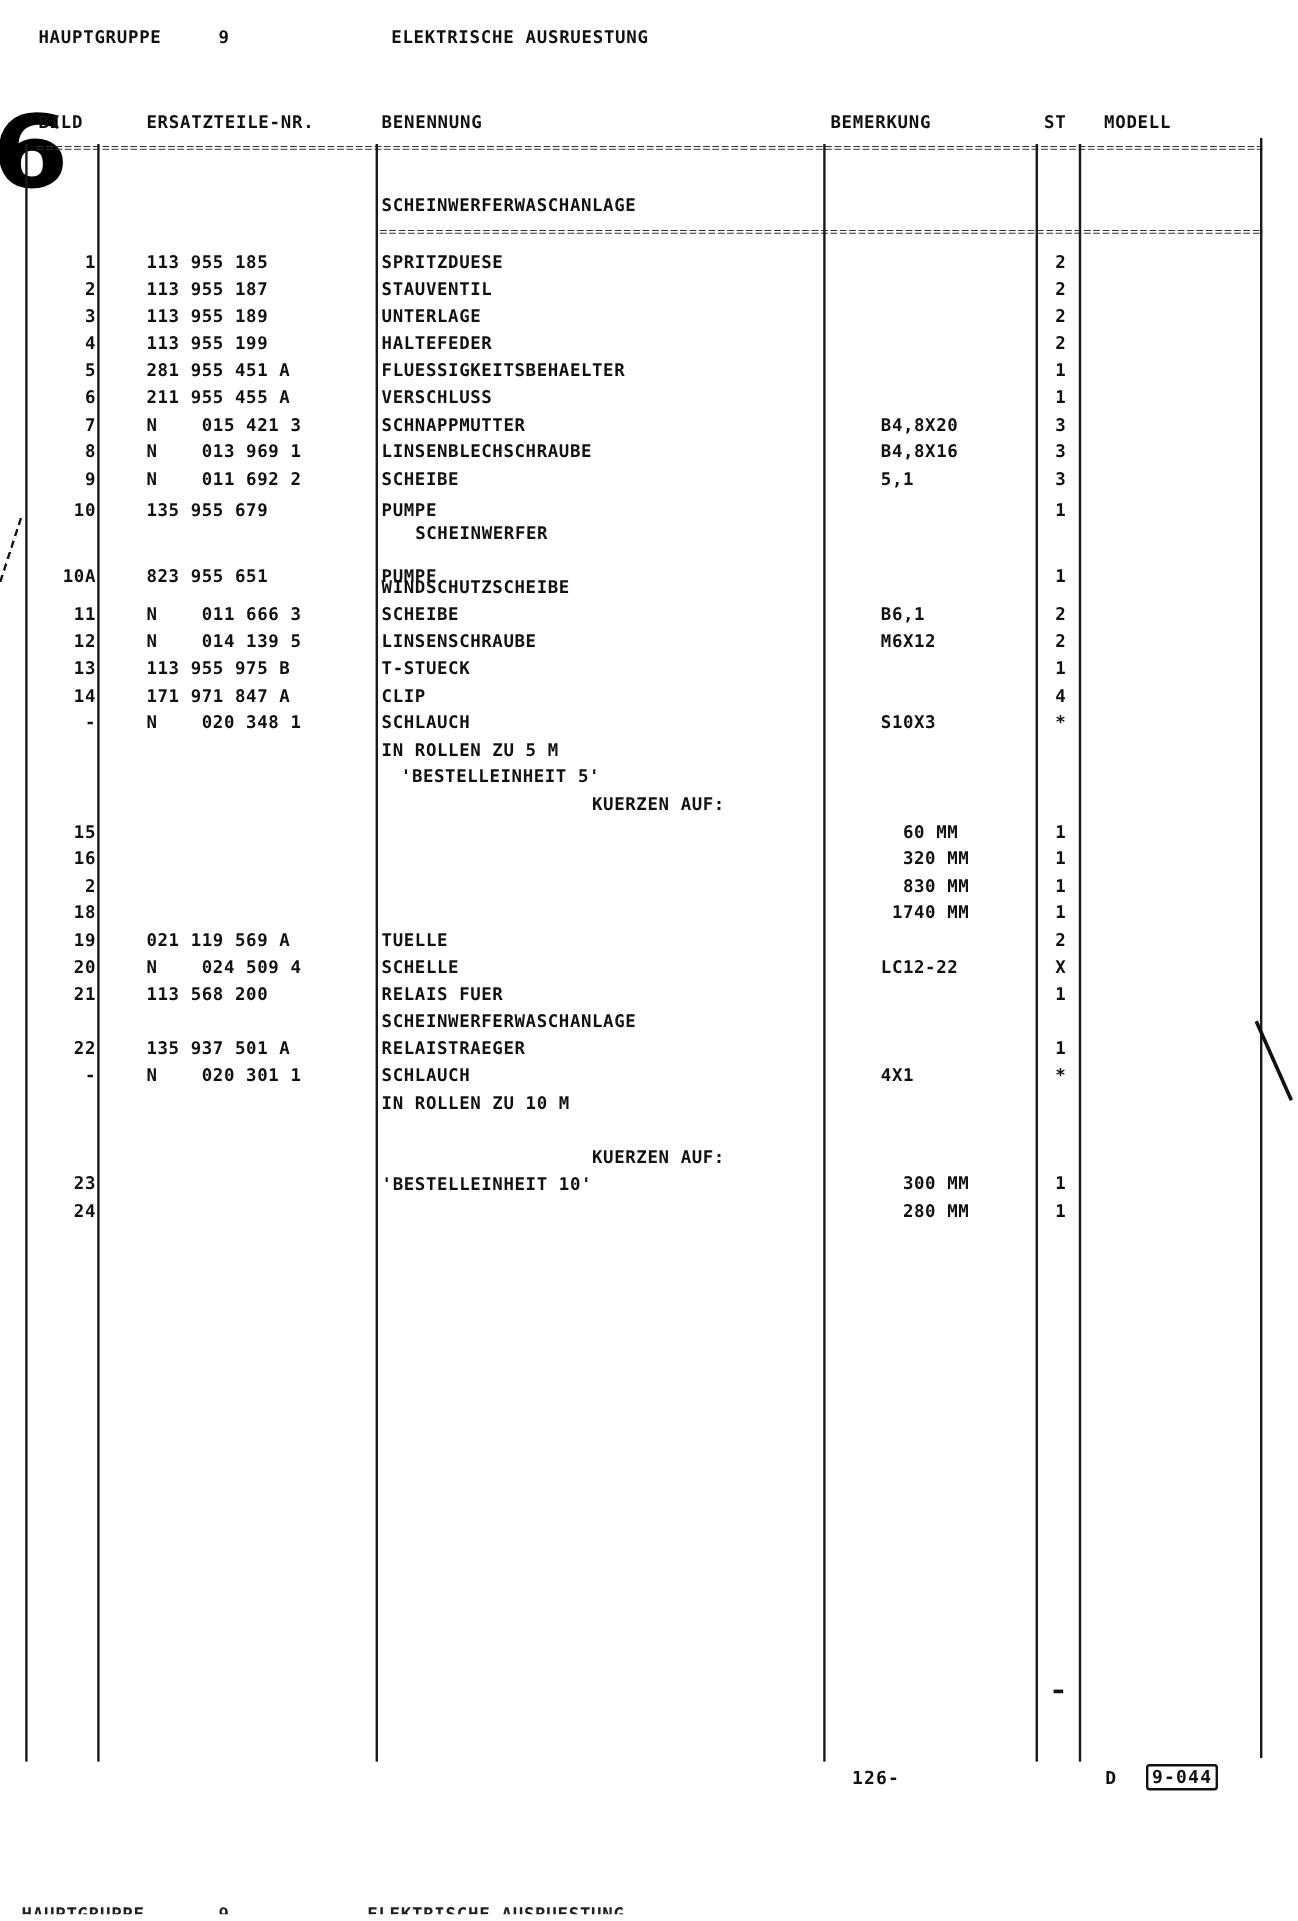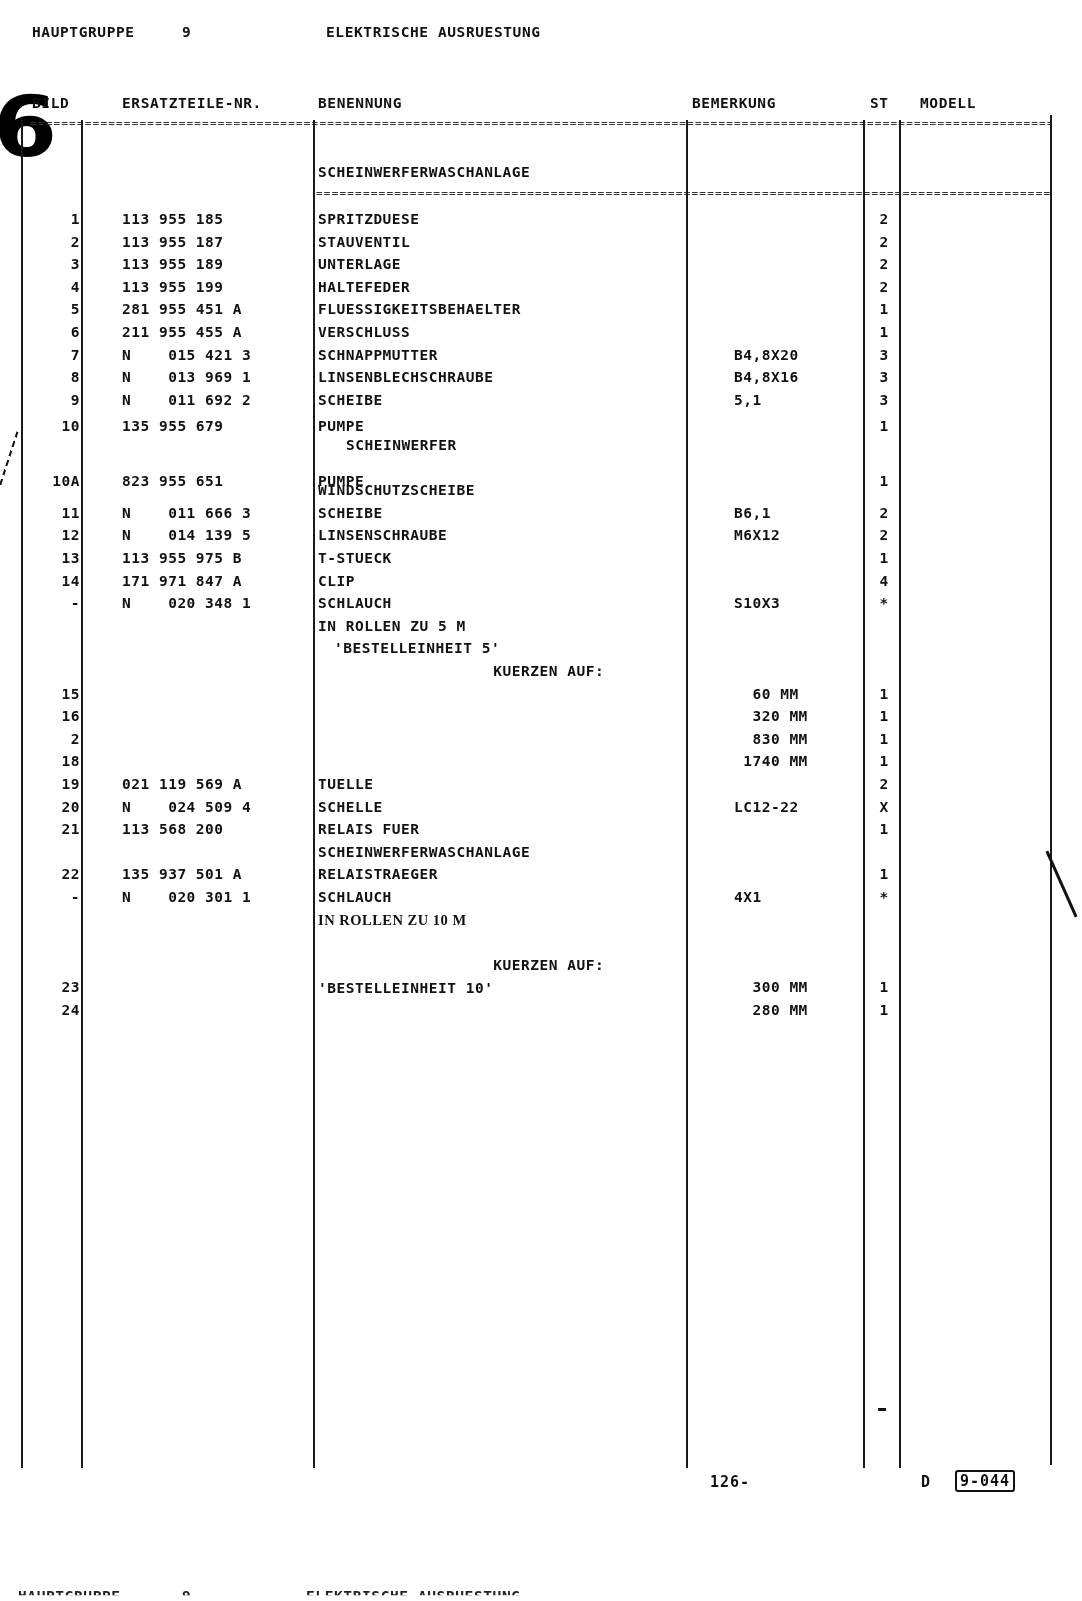--- a/index.html
+++ b/index.html
@@ -265,21 +265,21 @@
       <span class="t c-bem"></span>
       <span class="t c-st">1</span>
     </div>
   <div class="row" style="top:889px;">
       <span class="t c-bild">-</span>
       <span class="t c-nr">N    020 301 1</span>
       <span class="t c-ben">SCHLAUCH</span>
       <span class="t c-bem">4X1</span>
       <span class="t c-st">*</span>
     </div>
-  <div class="row" style="top:911.6px;font-family:Liberation Serif, serif;">
+  <div class="row" style="top:911.6px;">
       <span class="t c-bild"></span>
       <span class="t c-nr"></span>
       <span class="t c-ben">IN ROLLEN ZU 10 M</span>
       <span class="t c-bem"></span>
       <span class="t c-st"></span>
     </div>
   <div class="row" style="top:950px;margin-top:30px;">
       <span class="t c-bild"></span>
       <span class="t c-nr"></span>
       <span class="t c-ben">'BESTELLEINHEIT 10'</span>

